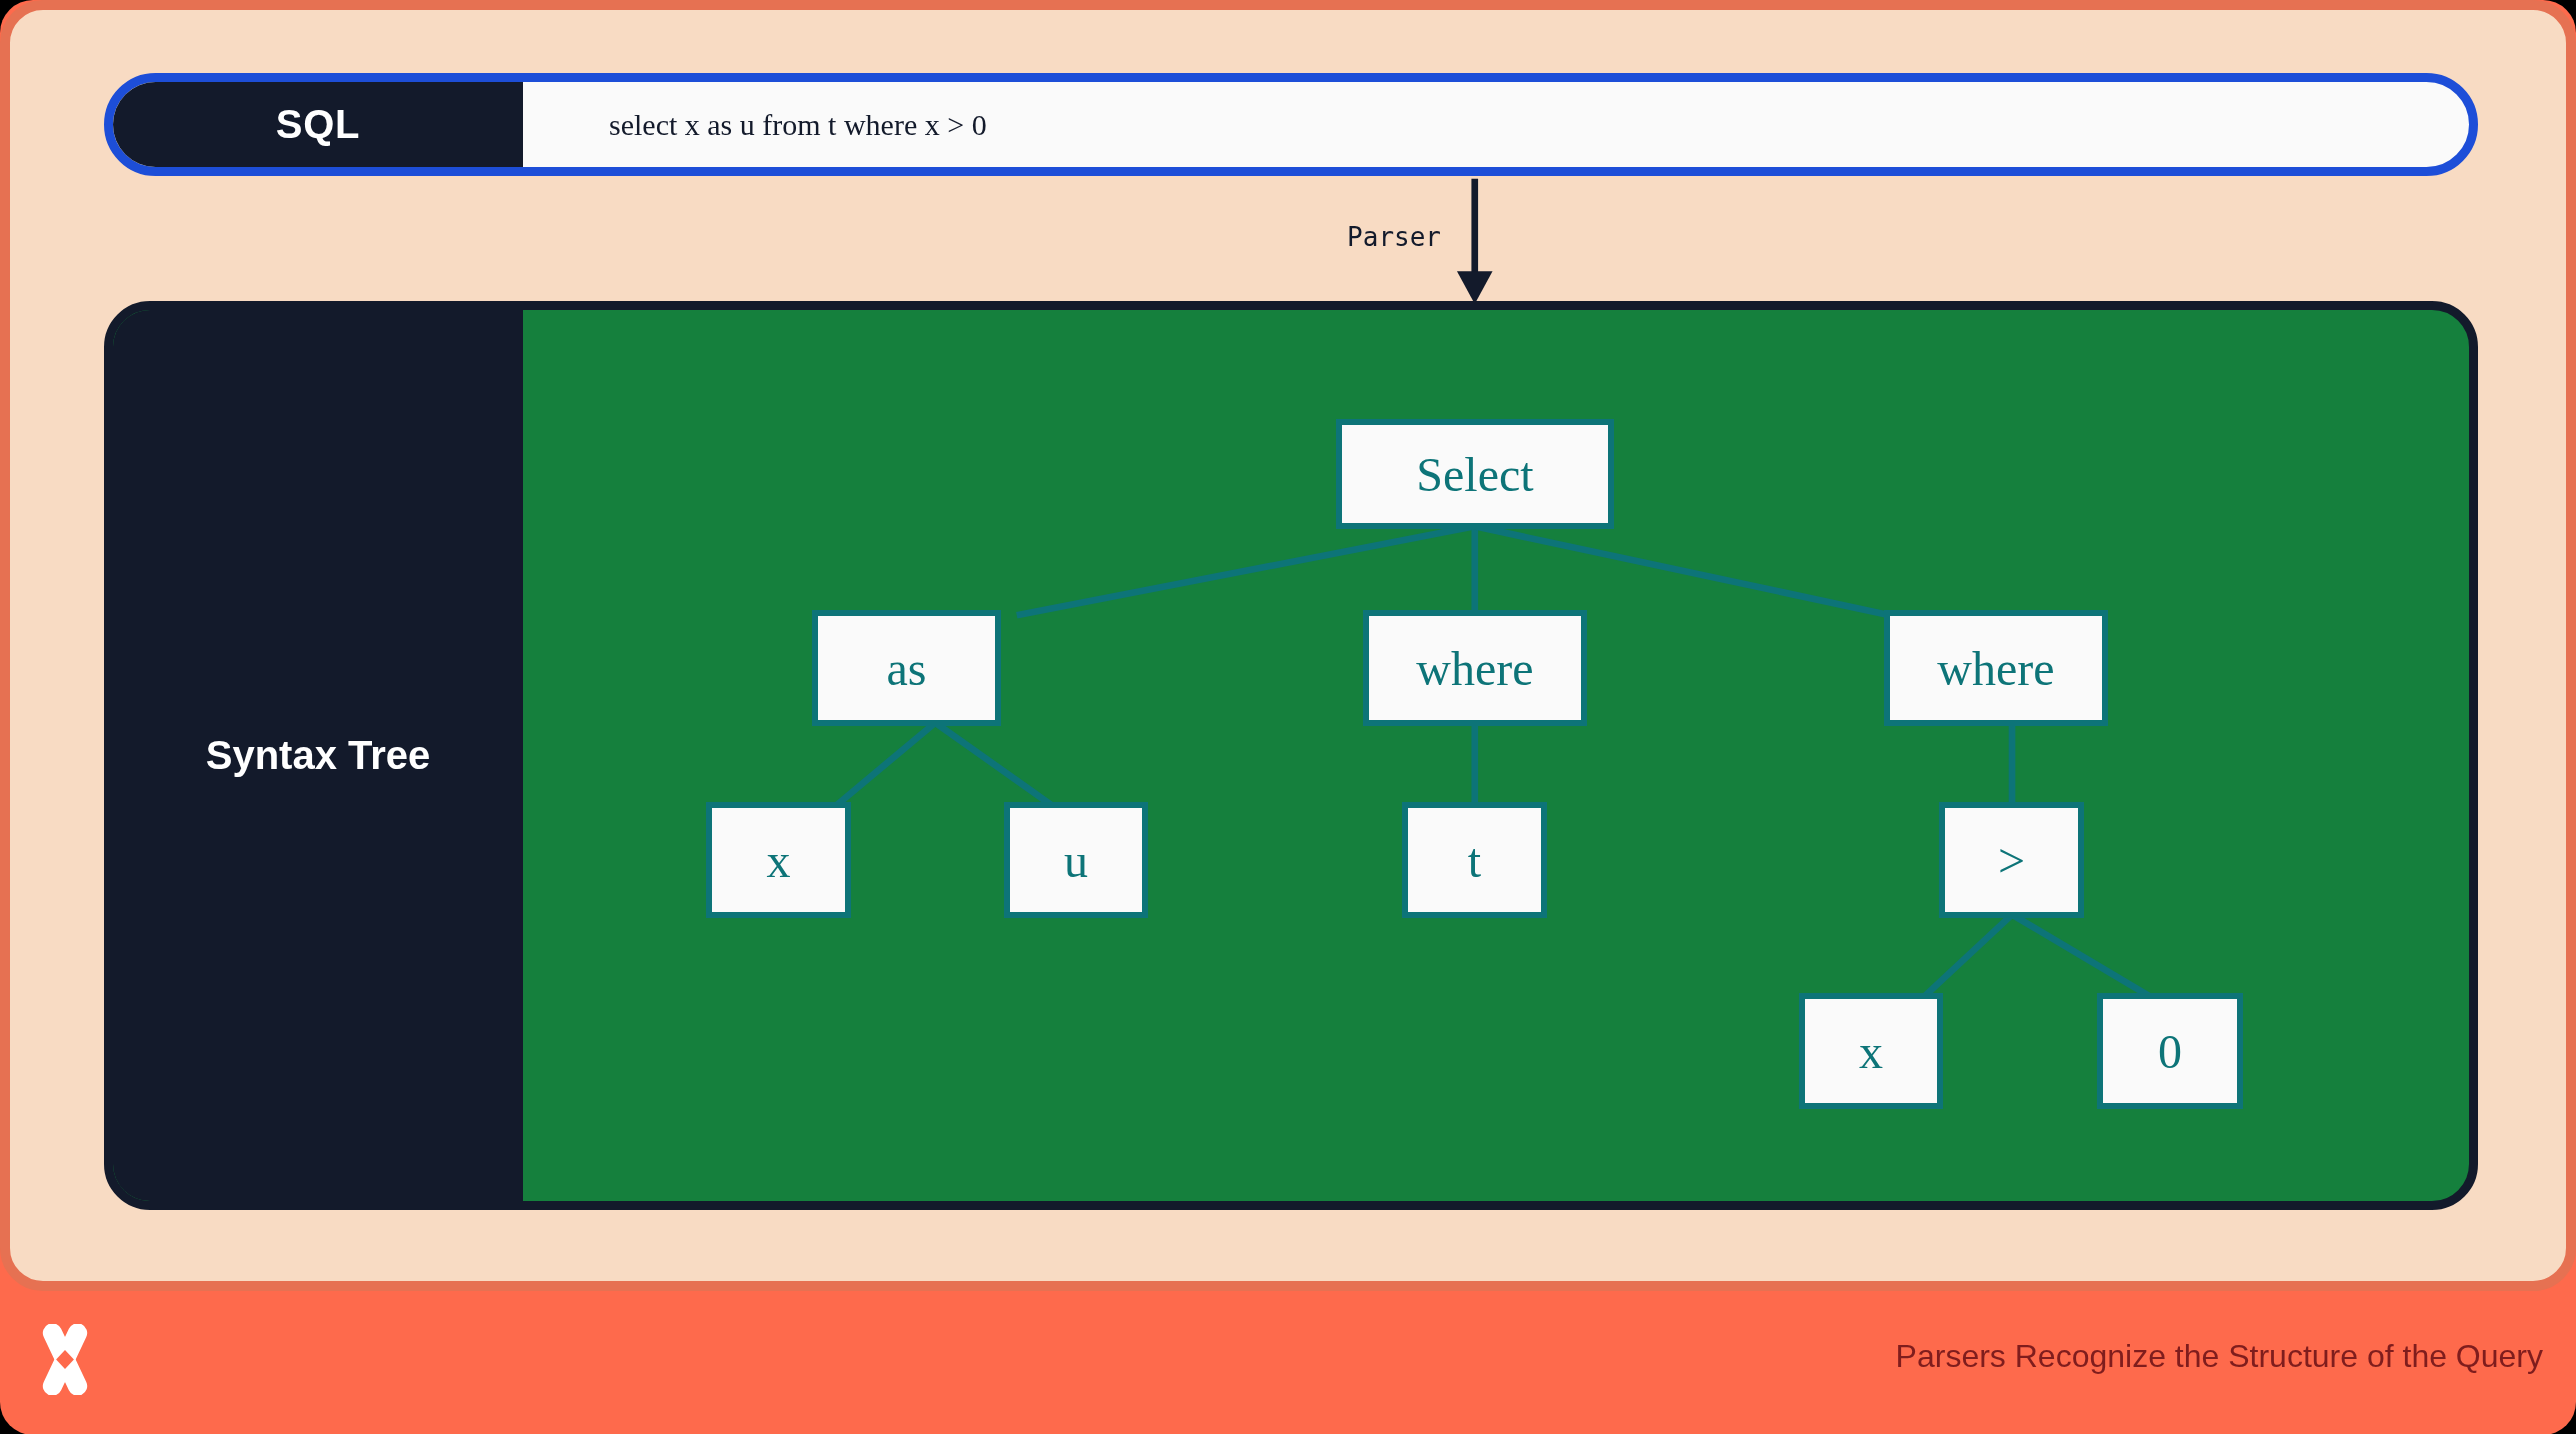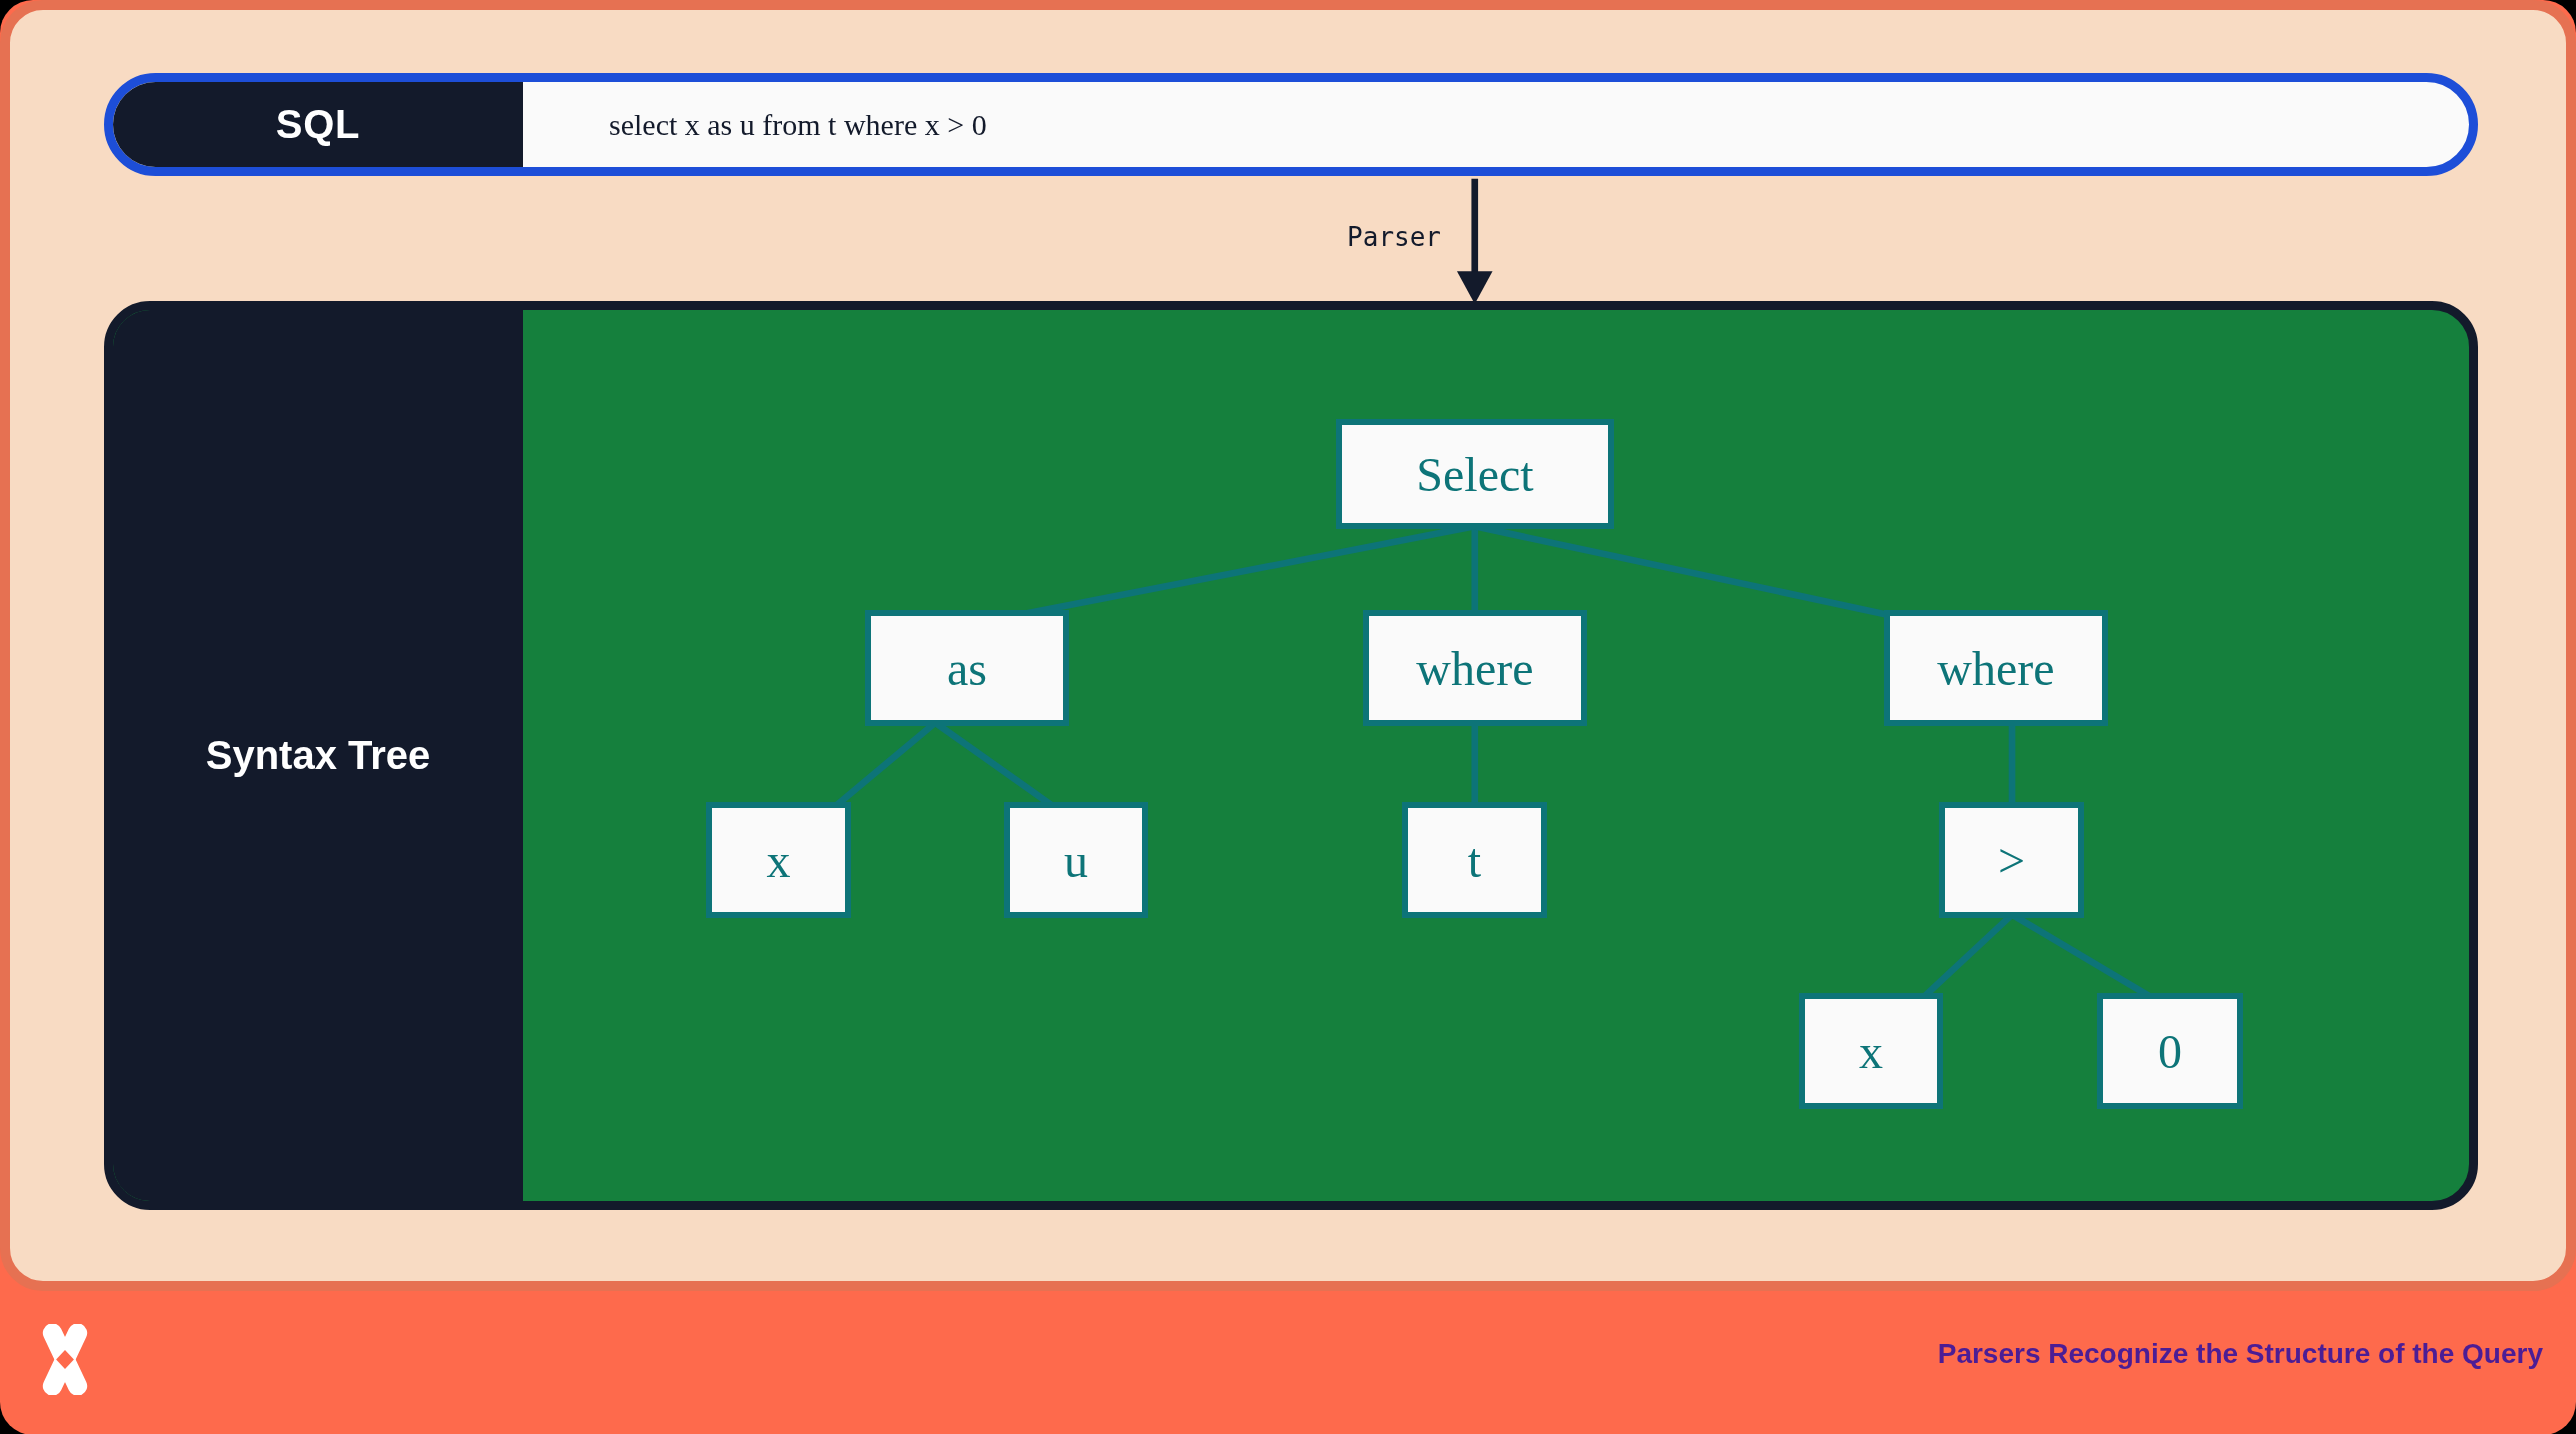--- a/index.html
+++ b/index.html
@@ -54,21 +54,21 @@
   .node{
     position:absolute;box-sizing:border-box;z-index:3;
     background:#fafafa;border:6.7px solid #0d7478;
     display:flex;align-items:center;justify-content:center;
     font-family:Liberation Serif, serif;font-size:48px;color:#0d7478;
   }
   
   .footer-logo{position:absolute;left:42px;top:1324px;width:46px;height:71px;z-index:2;}
   .footer-title{
     position:absolute;right:33px;top:1338px;z-index:2;
-    color:#4c1d95;font-size:28px;font-weight:700;
+    color:#7f1d1d;font-size:32px;font-weight:400;
   }
 </style>
 </head>
 <body>
 
 <div class="canvas">
 
   <div class="peach-panel"></div>
 
   <div class="sql-pill">
@@ -102,21 +102,21 @@
       <line class="edge" x1="1990" y1="975" x2="1990" y2="1087"></line>
       <line class="edge" x1="2715" y1="975" x2="2715" y2="1087"></line>
       <line class="edge" x1="2715" y1="1234" x2="2596" y2="1345"></line>
       <line class="edge" x1="2715" y1="1234" x2="2902" y2="1345"></line>
     </g>
   </svg>
 
   <div class="node" style="left:1336px;top:419px;width:278px;height:110px">
     <span>Select</span>
   </div>
-  <div class="node" style="left:865px;top:610px;width:204px;height:116px">
+  <div class="node" style="left:812px;top:610px;width:189px;height:116px">
     <span>as</span>
   </div>
   <div class="node" style="left:1363px;top:610px;width:224px;height:116px">
     <span>where</span>
   </div>
   <div class="node" style="left:1884px;top:610px;width:224px;height:116px">
     <span>where</span>
   </div>
   <div class="node" style="left:706px;top:802px;width:145px;height:116px">
     <span>x</span>

